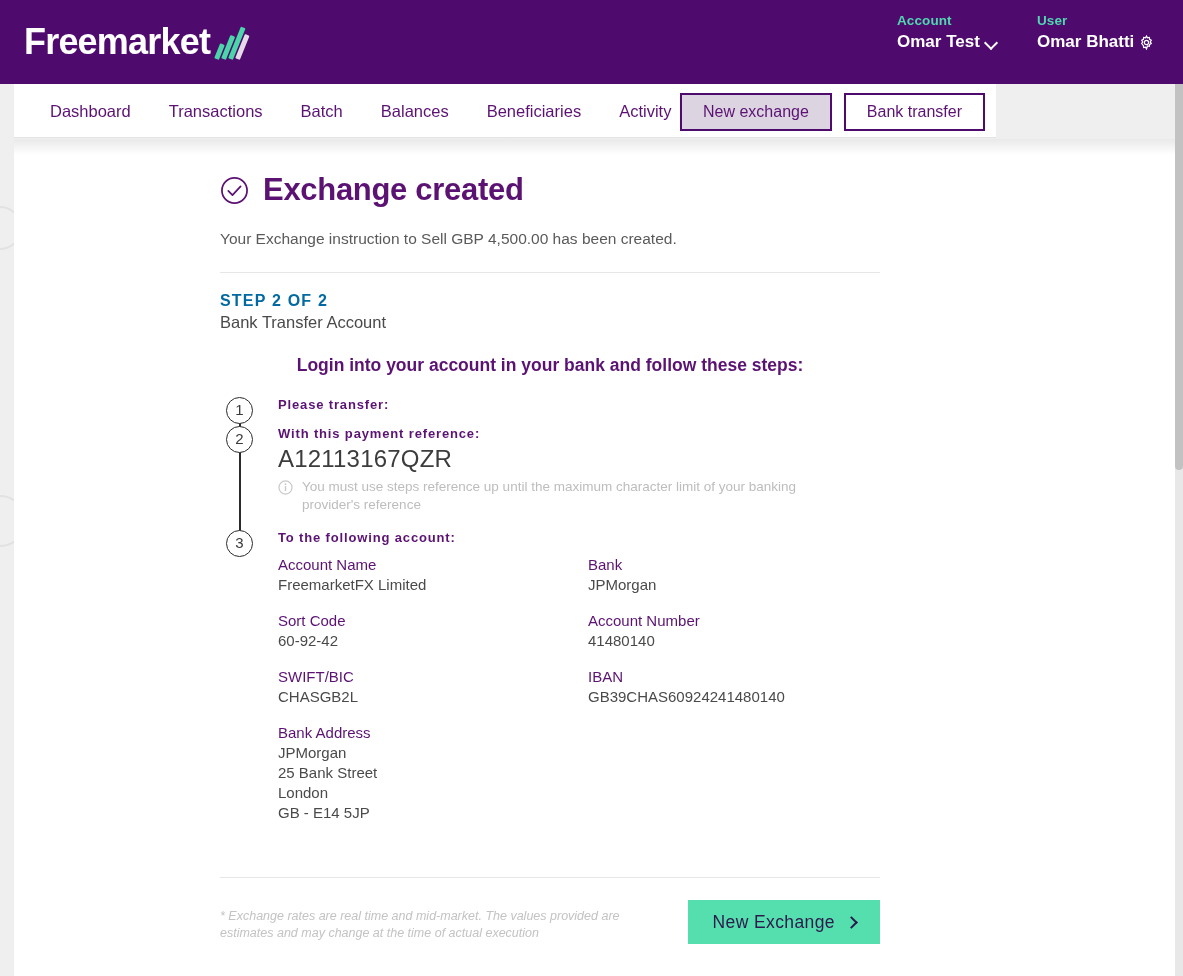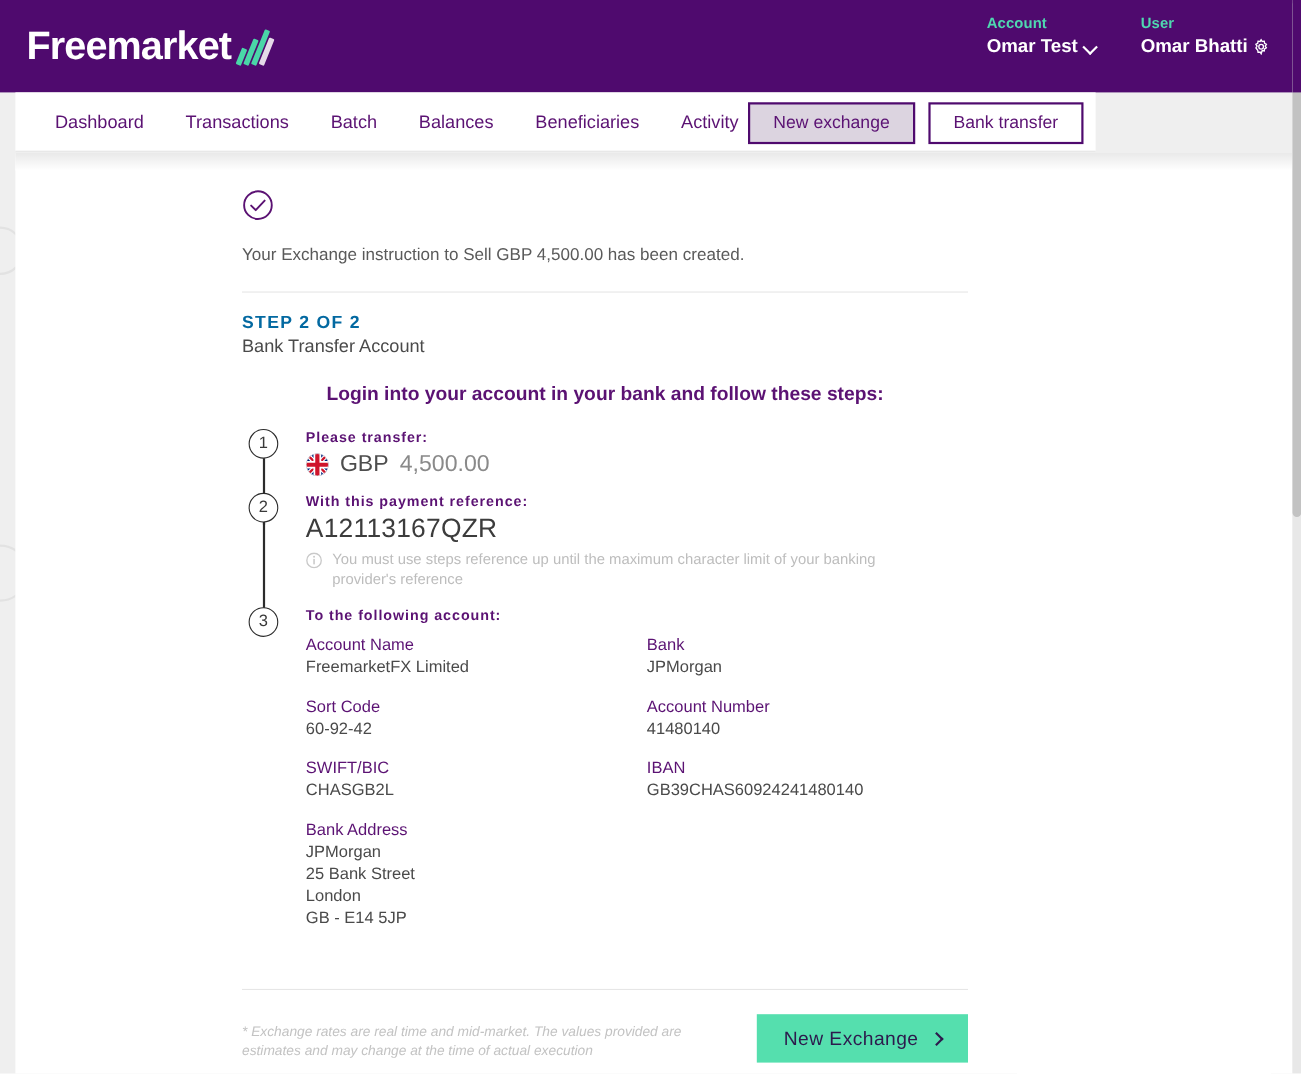--- a/index.html
+++ b/index.html
@@ -221,58 +221,40 @@
   <div class="page">
     <div class="shadowstrip"></div>
 
     <div class="content">
 
       <div class="title-row">
         <svg class="check-ic" viewBox="0 0 30 30">
           <circle cx="15" cy="15" r="13" fill="none" stroke="#5b1273" stroke-width="1.8"></circle>
           <path d="M8.6 15.4l4.3 4.3 8.4-9" fill="none" stroke="#5b1273" stroke-width="1.8" stroke-linecap="round" stroke-linejoin="round"></path>
         </svg>
+        <div class="page-title">Exchange created</div>
       </div>
 
       <div class="subtitle">Your Exchange instruction to Sell GBP 4,500.00 has been created.</div>
 
       <div class="divider"></div>
 
       <div class="step-label">STEP 2 OF 2</div>
       <div class="step-sub">Bank Transfer Account</div>
       <div class="instruction">Login into your account in your bank and follow these steps:</div>
 
       <div class="steps">
 
         <div class="step">
           <div class="bullet-col">
             <span class="bullet">1</span>
             <span class="rail" style="height:75px;"></span>
           </div>
           <div class="step-body">
             <div class="field-head">Please transfer:</div>
-            <div class="amount-row">
-              <svg class="flag" viewBox="0 0 60 60">
-                <defs>
-                    <clipPath id="cc">
-                      <circle cx="30" cy="30" r="29"></circle>
-                    </clipPath>
-                  </defs>
-                <g clip-path="url(#cc)">
-                  <rect width="60" height="60" fill="#00247d"></rect>
-                  <path d="M0 0l60 60M60 0L0 60" stroke="#fff" stroke-width="12"></path>
-                  <path d="M0 0l60 60M60 0L0 60" stroke="#cf142b" stroke-width="6"></path>
-                  <path d="M30 0v60M0 30h60" stroke="#fff" stroke-width="20"></path>
-                  <path d="M30 0v60M0 30h60" stroke="#cf142b" stroke-width="11"></path>
-                </g>
-                <circle cx="30" cy="30" r="29" fill="none" stroke="#e0e0e0" stroke-width="2"></circle>
-              </svg>
-              <span class="cur-code">GBP</span>
-              <span class="cur-amt">4,500.00</span>
-            </div>
           </div>
         </div>
 
         <div class="step" style="margin-top:-6px;">
           <div class="bullet-col">
             <span class="bullet">2</span>
             <span class="rail" style="height:112px;"></span>
           </div>
           <div class="step-body">
             <div class="field-head">With this payment reference:</div>

